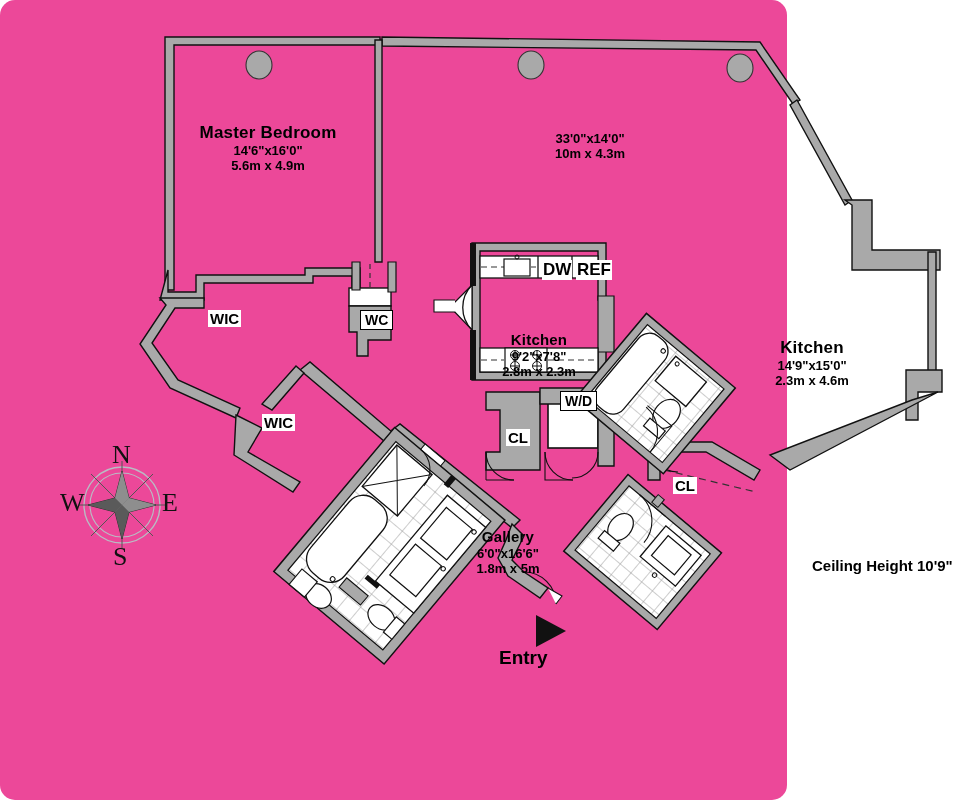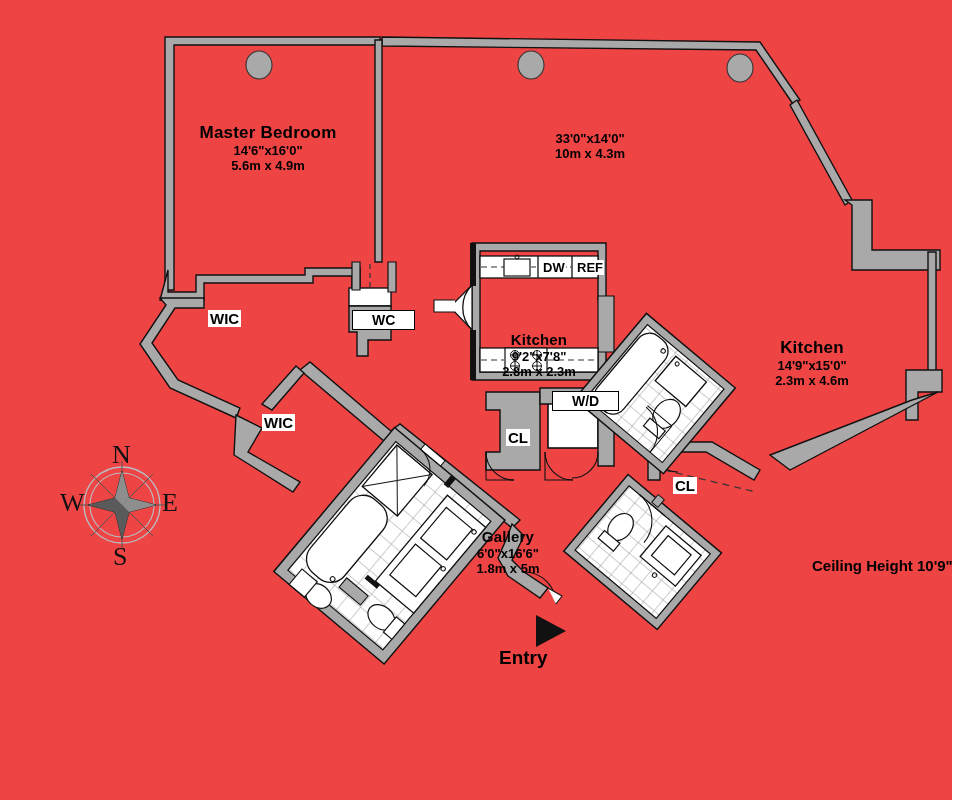--- a/index.html
+++ b/index.html
@@ -2,32 +2,32 @@
 <html><head>
 <meta charset="utf-8">
 <title>Floor Plan</title>
 <style>
   html,body{margin:0;padding:0;background:#ffffff;}
   body{
     width:966px;height:800px;overflow:hidden;
     font-family:"Liberation Sans", sans-serif;
     color:#000;
   }
-  #plan-root{position:relative;width:952px;height:800px;background:#ef4444;}
+  #plan-root{position:relative;width:787px;height:800px;background:#ec4899;border-radius:15px;}
   svg#floorplan{position:absolute;left:0;top:0;width:966px;height:800px;}
 
   
   .lbl{position:absolute;text-align:center;white-space:nowrap;line-height:1.18;}
   .lbl .rname{font-weight:bold;font-size:17px;letter-spacing:.2px;}
   .lbl .rname.small{font-size:15px;}
   .lbl .rdim{font-weight:bold;font-size:13px;}
   .tag{position:absolute;font-weight:bold;font-size:15px;white-space:nowrap;}
-  .tag.boxed{background:#fff;border:1.6px solid #000;padding:1px 19px;font-size:14px;}
+  .tag.boxed{background:#fff;border:1.6px solid #000;padding:1px 4px;font-size:14px;margin-left:8px;}
   .tag.plain{background:#fff;padding:0 2px;}
-  .appl{position:absolute;font-weight:bold;font-size:13px;background:#fff;padding:0 1px;}
+  .appl{position:absolute;font-weight:bold;font-size:17px;background:#fff;padding:0 1px;}
   .note{position:absolute;font-weight:bold;font-size:15px;white-space:nowrap;}
   .entry-lbl{position:absolute;font-weight:bold;font-size:19px;}
   .compass-letter{position:absolute;font-family:"Liberation Serif", serif;font-size:26px;color:#111;}
 </style>
 </head>
 <body>
 
 <div id="plan-root">
 
   <svg id="floorplan" viewBox="0 0 966 800">

